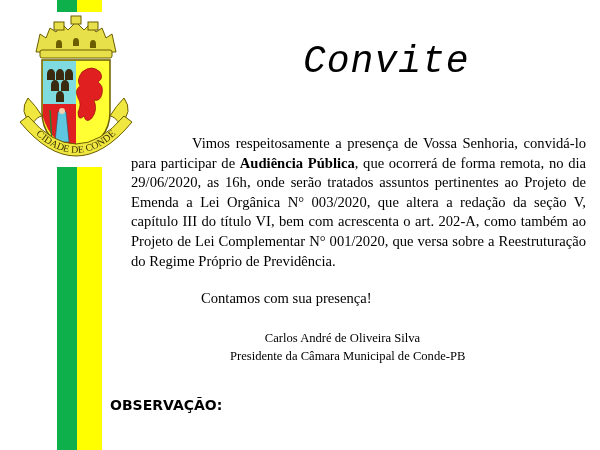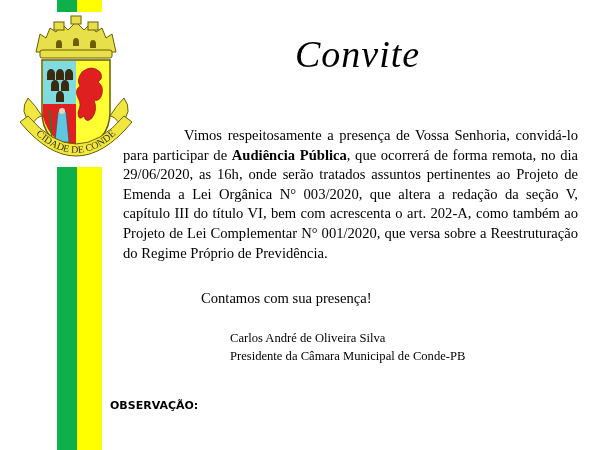--- a/index.html
+++ b/index.html
@@ -30,67 +30,68 @@
       width: 132px;
       height: 155px;
       background: #ffffff;
     }
     .crest svg { width: 132px; height: 155px; display: block; }
 
     .title {
       position: absolute;
       left: 290px;
       top: 30px;
-      font-family: Liberation Serif, serif;
+      font-family: Liberation Mono, monospace;
       font-style: italic;
       font-size: 38px;
       letter-spacing: 1px;
       line-height: 1;
-      margin: 5px;
+      margin: 13px;
       font-weight: normal;
     }
 
     .body-text {
       position: absolute;
       left: 123px;
       top: 126px;
       width: 455px;
       font-size: 14.6px;
       line-height: 19.6px;
       text-align: justify;
-      margin: 0;
+      margin: 8px;
     }
     .body-text .indent { display: inline-block; width: 61px; }
     .body-text b { font-weight: bold; }
 
     .closing {
       position: absolute;
       left: 185px;
       top: 274px;
       font-size: 14.6px;
       margin: 16px;
     }
 
     .signature {
       position: absolute;
       left: 230px;
       top: 329px;
       width: 225px;
+      text-align: center;
       font-size: 12.6px;
       line-height: 18px;
     }
     .signature div { white-space: nowrap; }
 
     .note {
       position: absolute;
       left: 110px;
       top: 398px;
       font-family: "DejaVu Sans", sans-serif;
       font-weight: bold;
-      font-size: 11px;
+      font-size: 14px;
       line-height: 15px;
       width: 485px;
     }
     .note div { white-space: nowrap; }
   </style>
 </head>
 <body>
 
 <div class="stripe stripe-green"></div>
 <div class="stripe stripe-yellow"></div>

